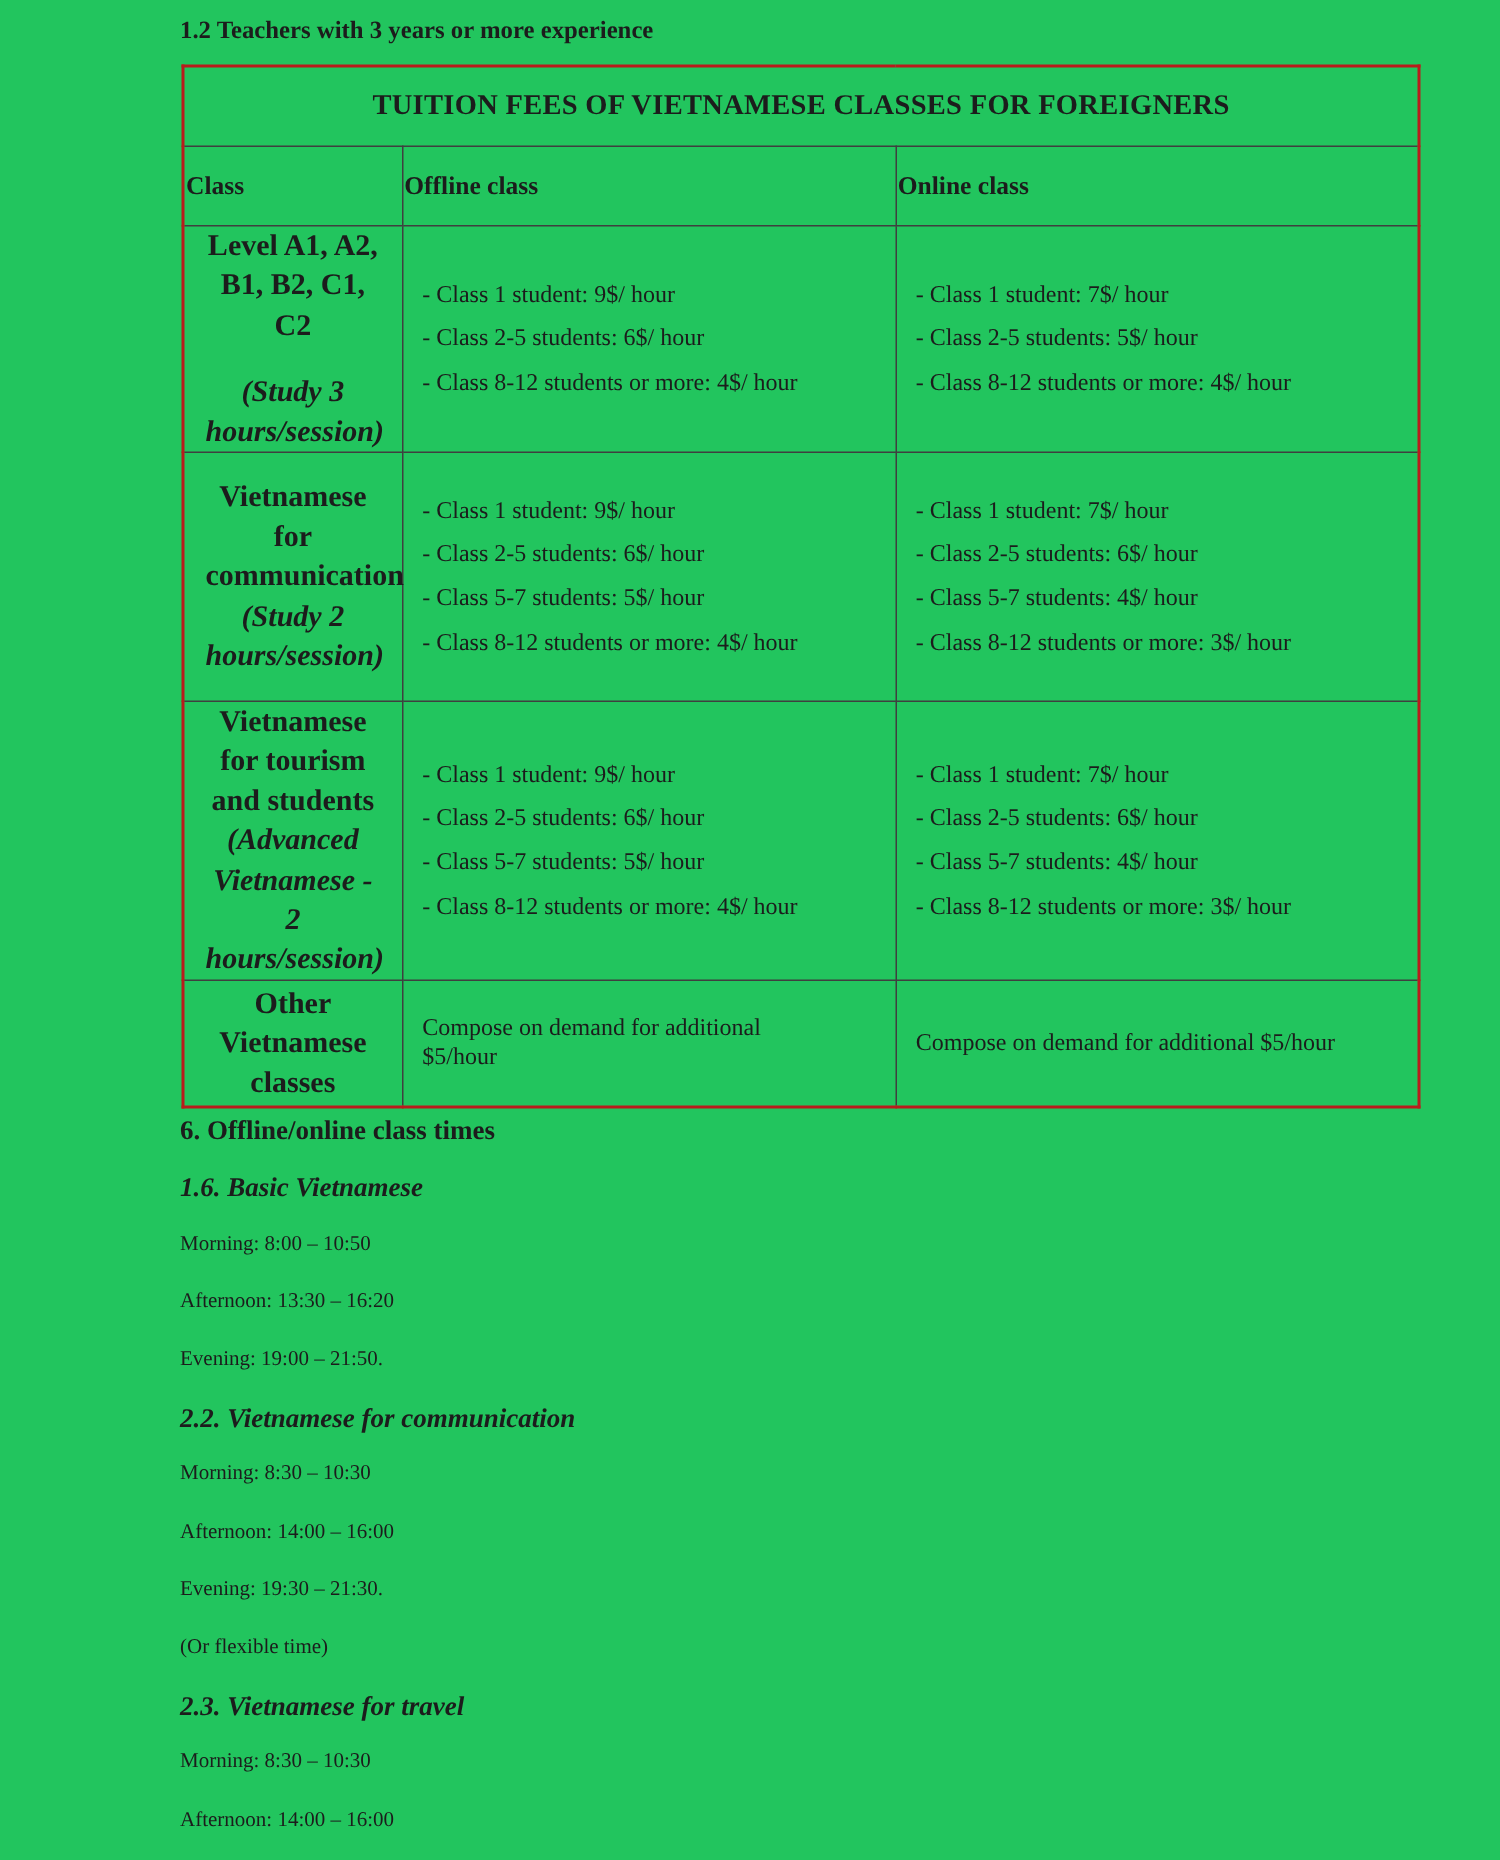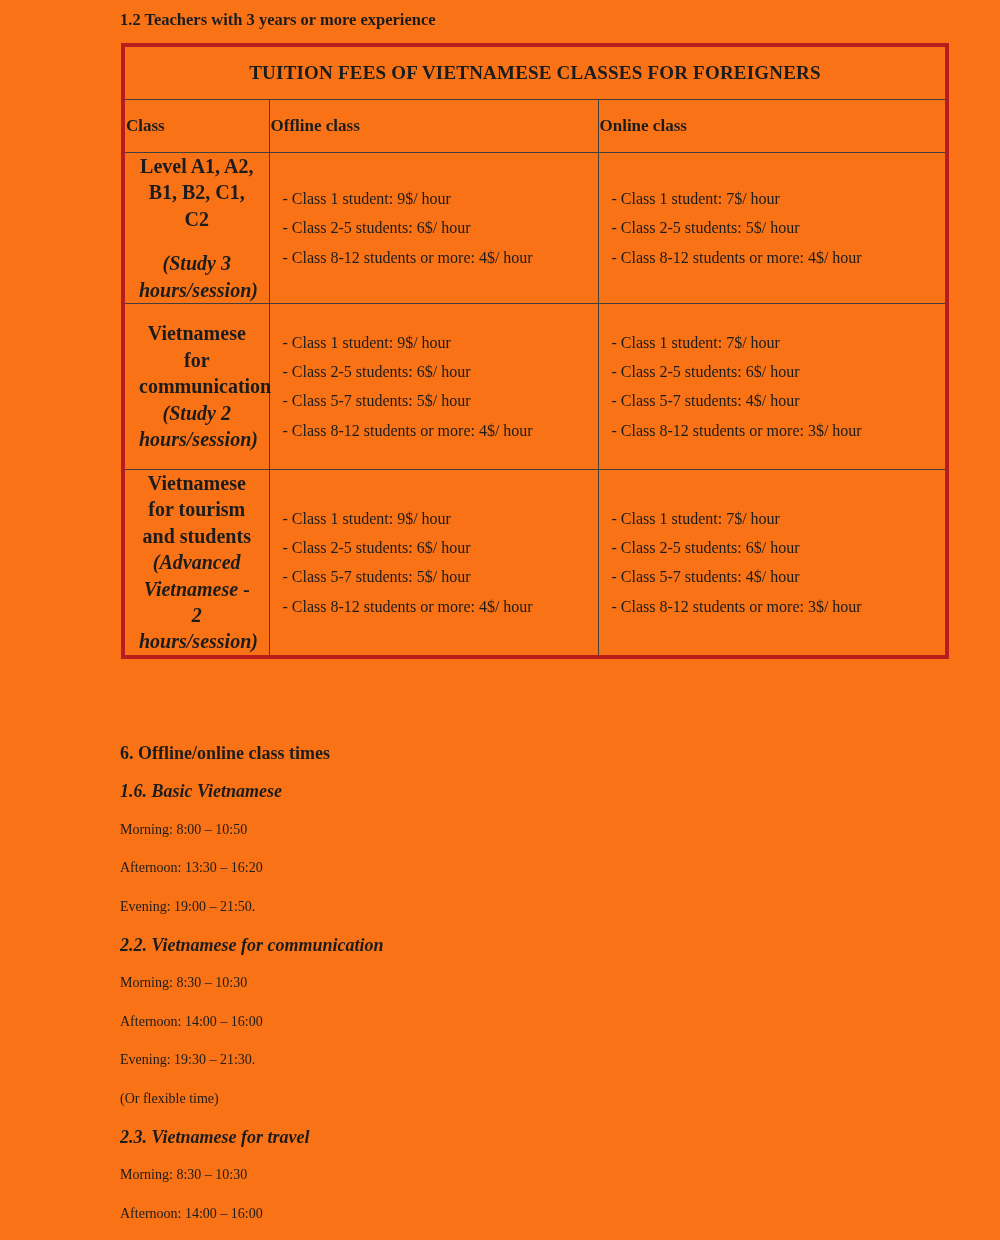--- a/index.html
+++ b/index.html
@@ -3,32 +3,32 @@
 <meta charset="utf-8">
 <style>
   html, body { margin: 0; padding: 0; }
   body {
     width: 1000px; height: 1240px;
     background: #ffffff;
     color: #1c1c1c;
     font-family: "Liberation Serif", "DejaVu Serif", serif;
     overflow: hidden;
   }
-  .page { position: relative; width: 1000px; height: 1240px; background: #f97316; }
+  .page { position: relative; width: 1000px; height: 1240px; background: #22c55e; }
 
   .sec-head {
     position: absolute; left: 120px; top: 10px;
     font-size: 16.5px; font-weight: bold; margin: 0;
   }
 
   table.fees {
     position: absolute; left: 121px; top: 43px;
     width: 824px;
     border-collapse: collapse;
-    border: 4px solid #b91c1c;
+    border: 2px solid #b91c1c;
     table-layout: fixed;
   }
   table.fees th, table.fees td { border: 1px solid #3f3f3f; }
   col.c1 { width: 146px; } col.c2 { width: 329px; } col.c3 { width: 349px; }
 
   .tbl-title {
     height: 50px; text-align: center; vertical-align: middle;
     font-size: 19px; font-weight: bold; letter-spacing: 0.2px;
   }
   .head-row th {
@@ -134,20 +134,31 @@
             <p>- Class 5-7 students: 5$/ hour</p>
             <p>- Class 8-12 students or more: 4$/ hour</p>
           </td>
           <td class="fee-cell">
             <p>- Class 1 student: 7$/ hour</p>
             <p>- Class 2-5 students: 6$/ hour</p>
             <p>- Class 5-7 students: 4$/ hour</p>
             <p>- Class 8-12 students or more: 3$/ hour</p>
           </td>
         </tr>
+        <tr>
+          <td class="class-cell">
+            <div class="class-name">Other Vietnamese classes</div>
+          </td>
+          <td class="fee-cell">
+            <p>Compose on demand for additional $5/hour</p>
+          </td>
+          <td class="fee-cell">
+            <p>Compose on demand for additional $5/hour</p>
+          </td>
+        </tr>
       </tbody>
   </table>
 
   <div class="times">
     <p class="ct-head">6. Offline/online class times</p>
     <div id="times-body">
         <p class="ct-sub">1.6. Basic Vietnamese</p>
         <p class="ct-line">Morning: 8:00 – 10:50</p>
         <p class="ct-line">Afternoon: 13:30 – 16:20</p>
         <p class="ct-line">Evening: 19:00 – 21:50.</p>

